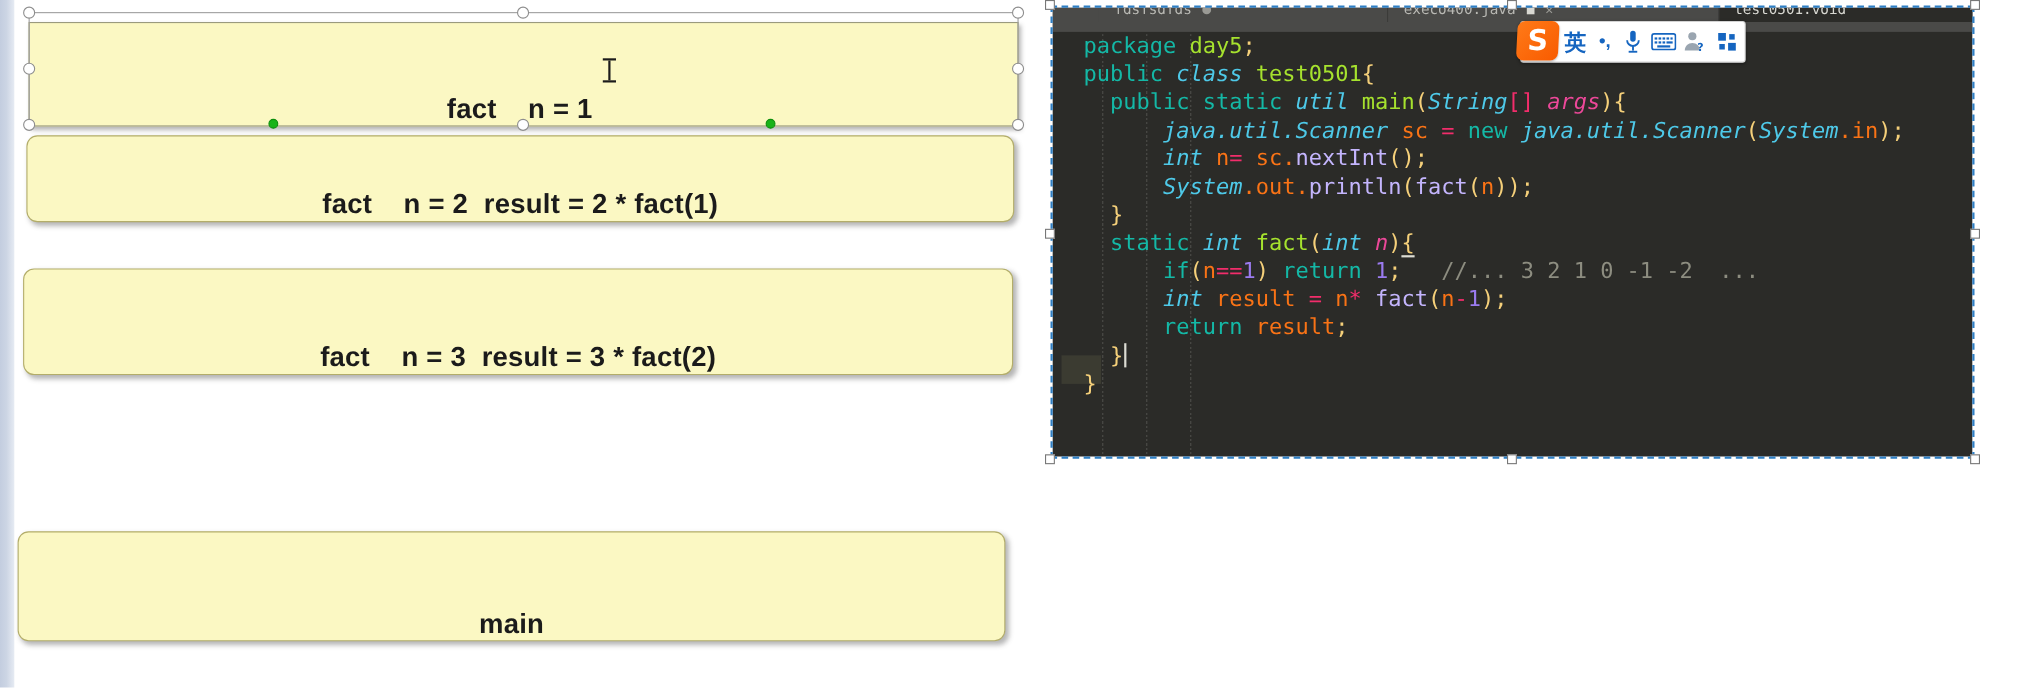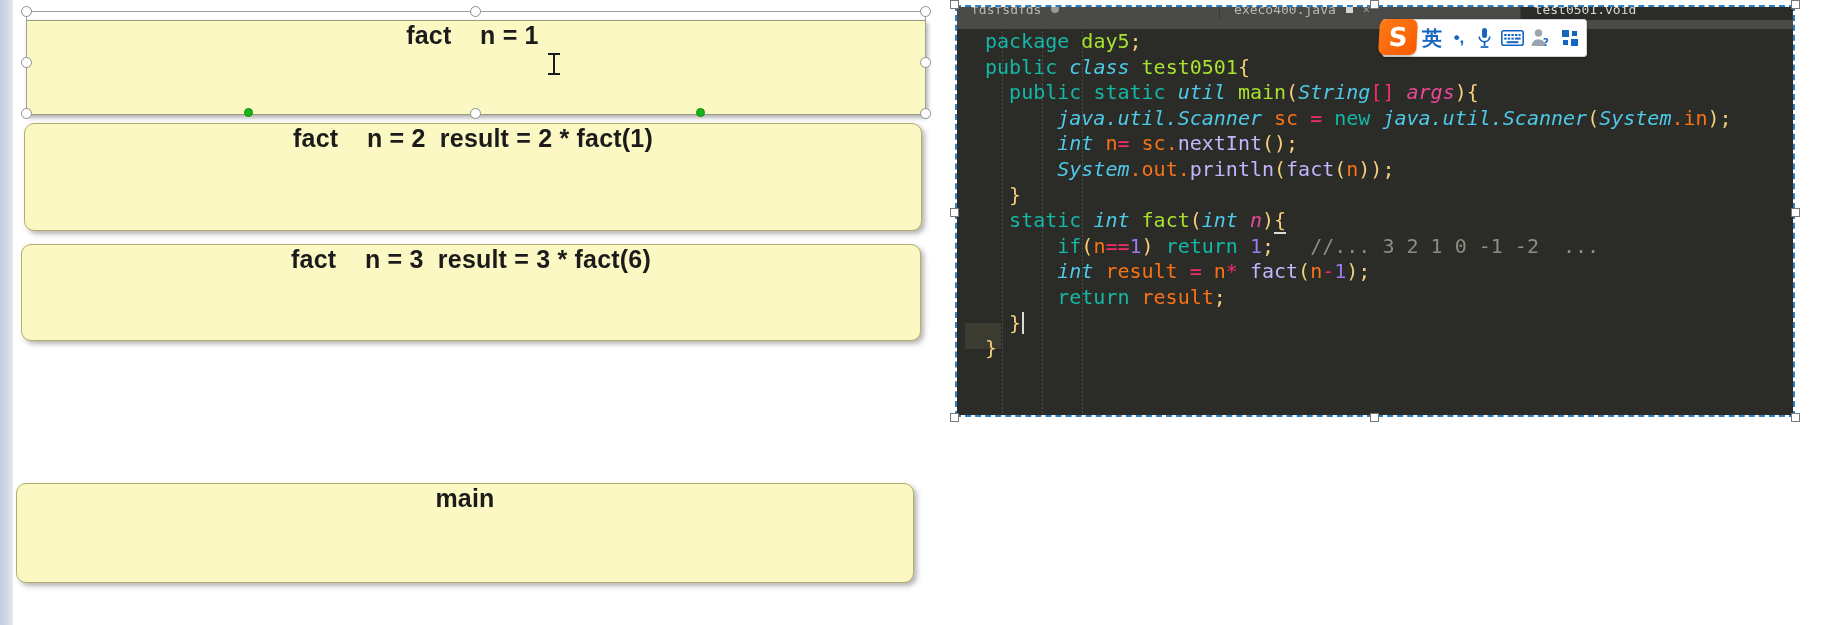--- a/index.html
+++ b/index.html
@@ -14,21 +14,21 @@
   #left-gutter{position:absolute;left:0;top:0;width:13px;height:625px;
     background:linear-gradient(to right,#c3cddf 0%,#ccd5e4 45%,#e6ebf3 100%);}
 
   
   .stack-box{
     position:absolute;
     background:#fbf8c3;
     border:1px solid #b3ad6a;
     border-radius:10px;
     box-shadow:3px 3px 5px rgba(90,90,90,.45);
-    display:flex;align-items:flex-start;justify-content:center;
+    display:flex;align-items:flex-end;justify-content:center;
     color:#1b1b1b;
     font-weight:bold;
     font-size:25px;
     letter-spacing:.2px;
     white-space:pre;
     box-sizing:border-box;
   }
   .stack-box.selected{
     border:1px solid #9a9a7e;
     border-radius:0;
@@ -62,21 +62,21 @@
   .obj-handle{
     position:absolute;width:9px;height:9px;background:#ffffff;
     border:1px solid #777;box-sizing:border-box;z-index:30;
   }
   #code-inner{
     position:absolute;left:2px;top:2px;right:2px;bottom:2px;
     background:#2b2b28;overflow:hidden;
   }
   
   #tabstrip{position:absolute;left:0;top:0;width:100%;height:22px;background:#4a4a48;
-    display:flex;align-items:center;overflow:hidden;}
+    display:flex;align-items:center;overflow:hidden;padding-left:42px;}
   .etab{height:22px;display:flex;align-items:center;gap:10px;padding:0 14px;
     color:#b9b9b4;font-size:13px;font-family:"DejaVu Sans Mono",monospace;
     background:#4a4a48;border-right:1px solid #3a3a38;position:relative;top:-9px;}
   .etab.active{background:#2b2b28;color:#d8d8d2;}
   .etab .tclose{font-size:12px;color:#9a9a95;}
   .etab .tdot{width:8px;height:8px;border-radius:50%;background:#9a9a95;display:inline-block;}
   .etab .tsq{width:7px;height:7px;background:#d8d8d2;display:inline-block;}
 
   
   .guide{position:absolute;top:24px;bottom:0;width:1px;
@@ -156,26 +156,26 @@
   <div class="sel-handle" style="left:470px;top:6px;"></div>
   <div class="sel-handle" style="left:920px;top:6px;"></div>
   <div class="sel-handle" style="left:21px;top:57px;"></div>
   <div class="sel-handle" style="left:920px;top:57px;"></div>
   <div class="sel-handle" style="left:21px;top:108px;"></div>
   <div class="sel-handle" style="left:470px;top:108px;"></div>
   <div class="sel-handle" style="left:920px;top:108px;"></div>
   <div class="sel-handle green" style="left:244px;top:108px;"></div>
   <div class="sel-handle green" style="left:696px;top:108px;"></div>
 
-  <div class="stack-box" style="left:24px;top:123px;width:898px;height:108px;">
+  <div class="stack-box" style="left:24px;top:123px;width:898px;height:79px;">
     <span>fact    n = 2  result = 2 * fact(1)</span>
   </div>
 
   <div class="stack-box" style="left:21px;top:244px;width:900px;height:97px;">
-    <span>fact    n = 3  result = 3 * fact(6)</span>
+    <span>fact    n = 3  result = 3 * fact(2)</span>
   </div>
 
 
   <div class="stack-box" style="left:16px;top:483px;width:898px;height:100px;">
     <span>main</span>
   </div>
 
   <div id="code-object">
     <div id="code-inner">
 

